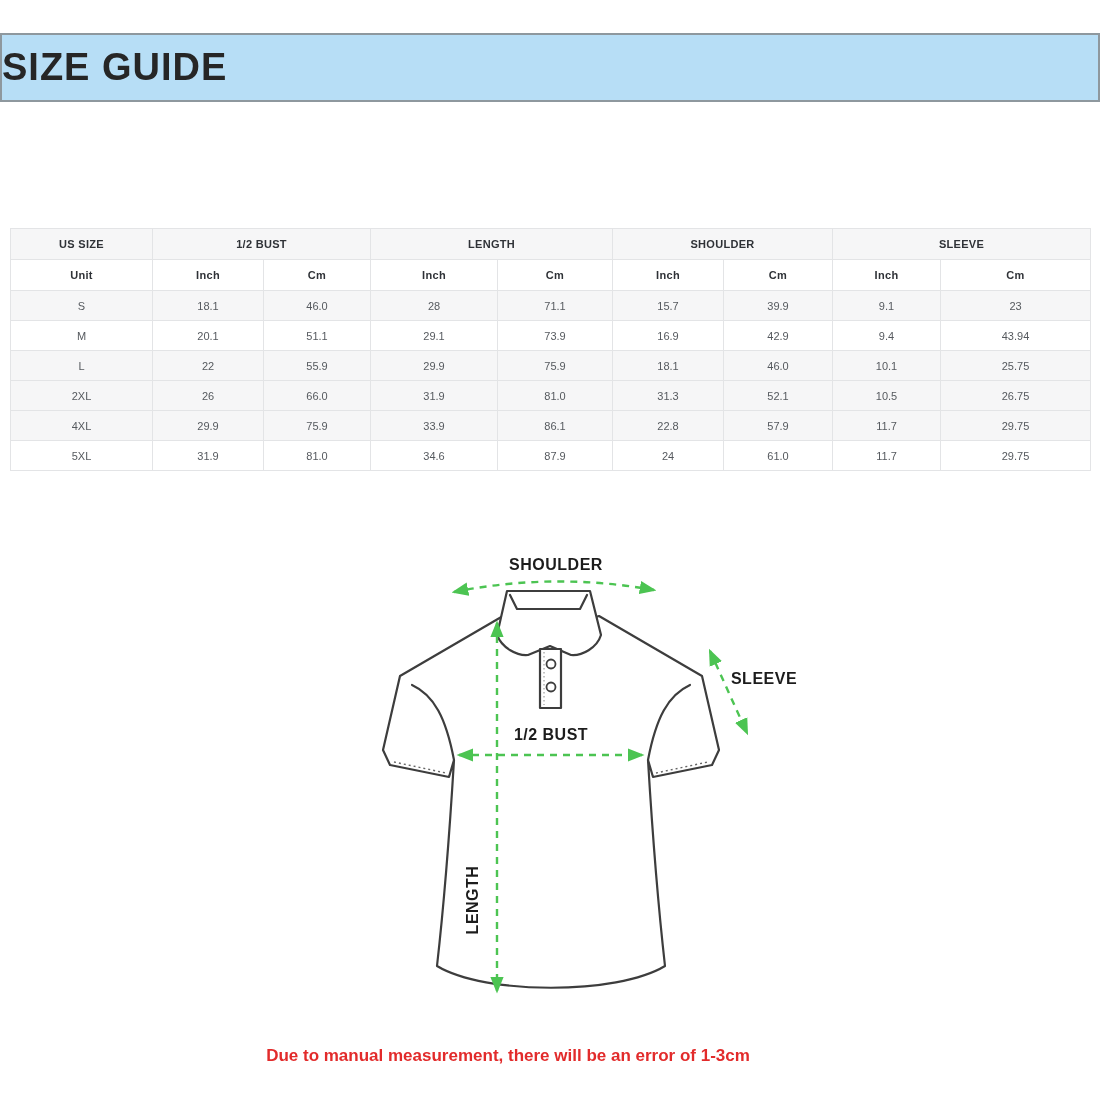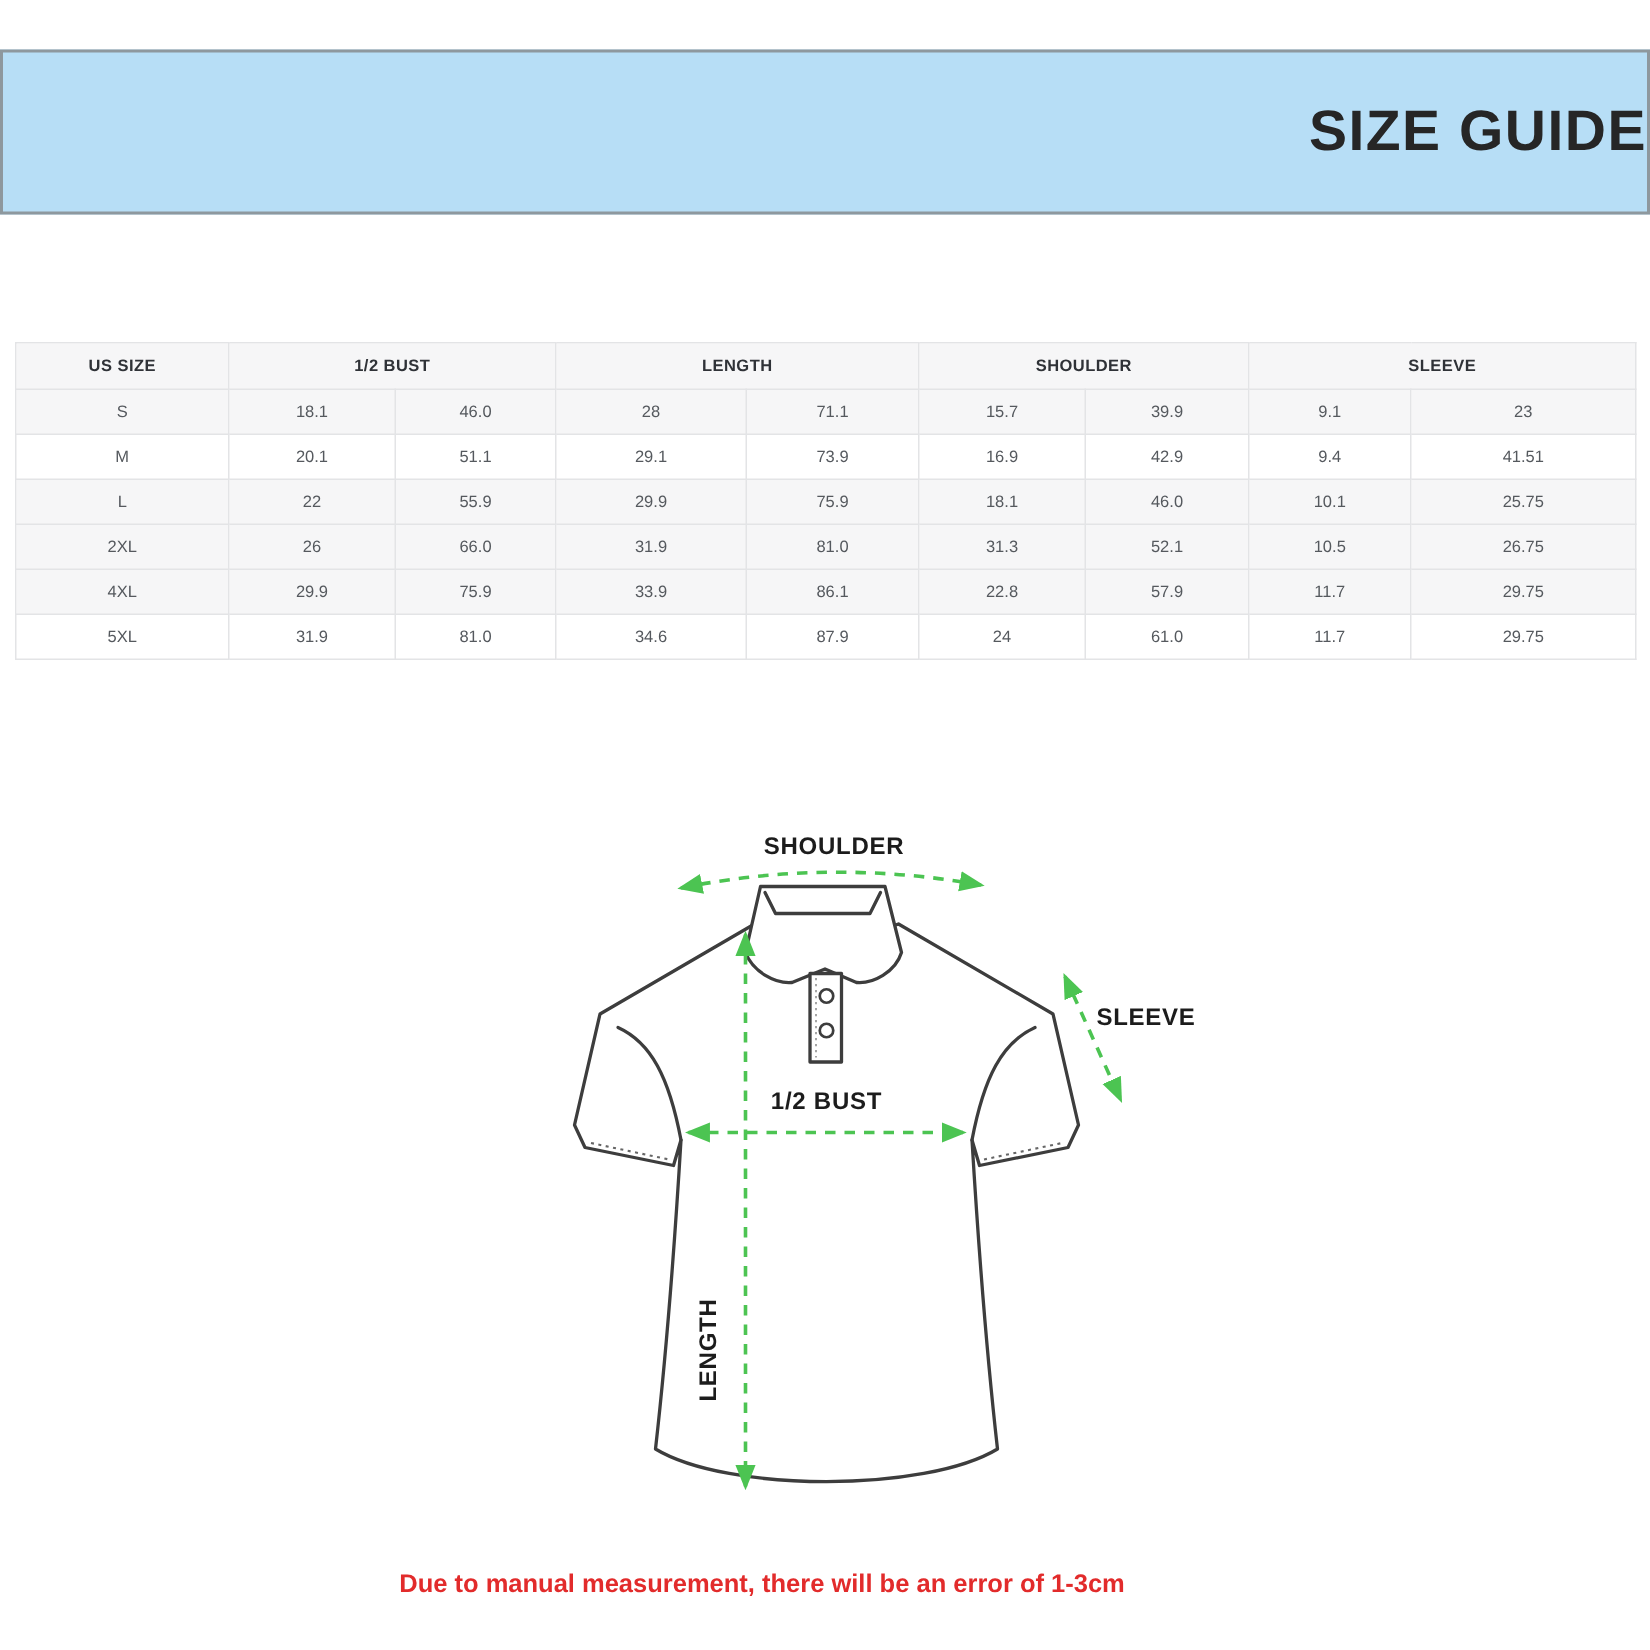--- a/index.html
+++ b/index.html
@@ -1,21 +1,21 @@
 <!DOCTYPE html>
 <html style="--banner_bg: #b7def6; --banner_border: #8e989e; --grid_border: #e3e4e6; --stripe_bg: #f6f6f7; --green: #4cc452; --red: #e22b2b;"><head>
 <meta charset="utf-8">
 <style>
   html,body{margin:0;padding:0;width:1100px;height:1100px;background:#ffffff;
     font-family:"Liberation Sans","DejaVu Sans",sans-serif;overflow:hidden;position:relative;}
 
   
-  .banner{position:absolute;top:33px;left:0;width:1100px;height:110px;box-sizing:border-box;
+  .banner{position:absolute;top:33px;left:0;width:1100px;height:69px;box-sizing:border-box;
     background:var(--banner_bg);border:2px solid var(--banner_border);
-    display:flex;align-items:center;justify-content:flex-end;}
+    display:flex;align-items:center;justify-content:flex-start;}
   .banner h1{margin:0;font-size:38px;font-weight:800;letter-spacing:1px;color:#262626;}
 
   
   .size-table-wrap{position:absolute;top:228px;left:10px;width:1080px;}
   table{border-collapse:collapse;width:100%;table-layout:fixed;}
   th,td{border:1px solid var(--grid_border);text-align:center;vertical-align:middle;
     padding:0;height:29px;font-size:11px;color:#55595e;overflow:hidden;}
   thead th{height:30px;font-weight:bold;color:#2f3237;letter-spacing:.3px;}
   tr.stripe, thead tr.group-row{background:var(--stripe_bg);}
 
@@ -55,20 +55,31 @@
         <col style="width:150px">
     </colgroup>
     <thead>
       <tr class="group-row">
         <th>US SIZE</th>
         <th colspan="2">1/2 BUST</th>
         <th colspan="2">LENGTH</th>
         <th colspan="2">SHOULDER</th>
         <th colspan="2">SLEEVE</th>
       </tr>
+      <tr>
+        <th>Unit</th>
+        <th>Inch</th>
+        <th>Cm</th>
+        <th>Inch</th>
+        <th>Cm</th>
+        <th>Inch</th>
+        <th>Cm</th>
+        <th>Inch</th>
+        <th>Cm</th>
+      </tr>
     </thead>
     <tbody>
         <tr class="stripe">
           <td>S</td>
           <td>18.1</td>
           <td>46.0</td>
           <td>28</td>
           <td>71.1</td>
           <td>15.7</td>
           <td>39.9</td>
@@ -77,21 +88,21 @@
         </tr>
         <tr>
           <td>M</td>
           <td>20.1</td>
           <td>51.1</td>
           <td>29.1</td>
           <td>73.9</td>
           <td>16.9</td>
           <td>42.9</td>
           <td>9.4</td>
-          <td>41.51</td>
+          <td>43.94</td>
         </tr>
         <tr class="stripe">
           <td>L</td>
           <td>22</td>
           <td>55.9</td>
           <td>29.9</td>
           <td>75.9</td>
           <td>18.1</td>
           <td>46.0</td>
           <td>10.1</td>

